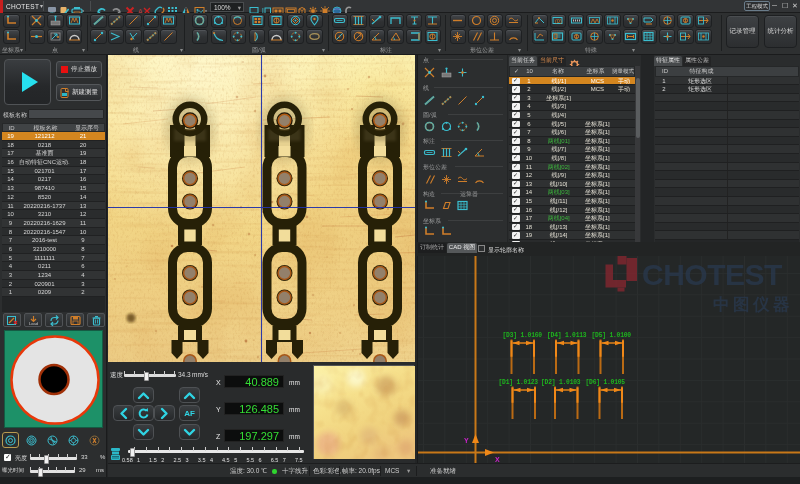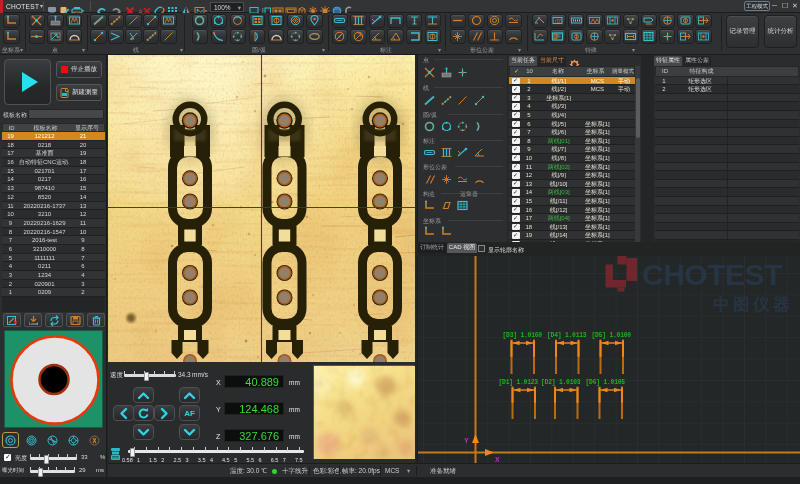--- a/index.html
+++ b/index.html
@@ -1121,24 +1121,24 @@
  <div class="navb" style="left:71px;top:43px;font-size:8px">AF</div>
  <div class="navb" style="left:71px;top:62px">
         <svg width="13" height="9" viewBox="0 0 13 9">
           <path d="M2 2l4.5 4.5L11 2" fill="none" stroke="#2fd4e4" stroke-width="2.4" stroke-linecap="round" stroke-linejoin="round"></path>
         </svg>
       </div>
  <div class="clab" style="top:17px">X</div>
       <div class="coord" style="top:13px">40.889</div>
       <div class="cunit" style="top:17px">mm</div>
  <div class="clab" style="top:44px">Y</div>
-      <div class="coord" style="top:40px">124.468</div>
+      <div class="coord" style="top:40px">126.485</div>
       <div class="cunit" style="top:44px">mm</div>
  <div class="clab" style="top:71px">Z</div>
-      <div class="coord" style="top:67px">327.676</div>
+      <div class="coord" style="top:67px">197.297</div>
       <div class="cunit" style="top:71px">mm</div>
  <div id="thumb"><svg width="101" height="93" viewBox="0 0 101 93">
 <defs>
 <linearGradient id="tb" x1="0" y1="0" x2=".6" y2="1">
  <stop offset="0" stop-color="#fcf2a8"></stop>
               <stop offset=".4" stop-color="#f6e08c"></stop>
  <stop offset=".75" stop-color="#f0d27e"></stop>
               <stop offset="1" stop-color="#eec87e"></stop>
             </linearGradient>
 <filter id="tnz" x="0" y="0" width="100%" height="100%" color-interpolation-filters="sRGB">

